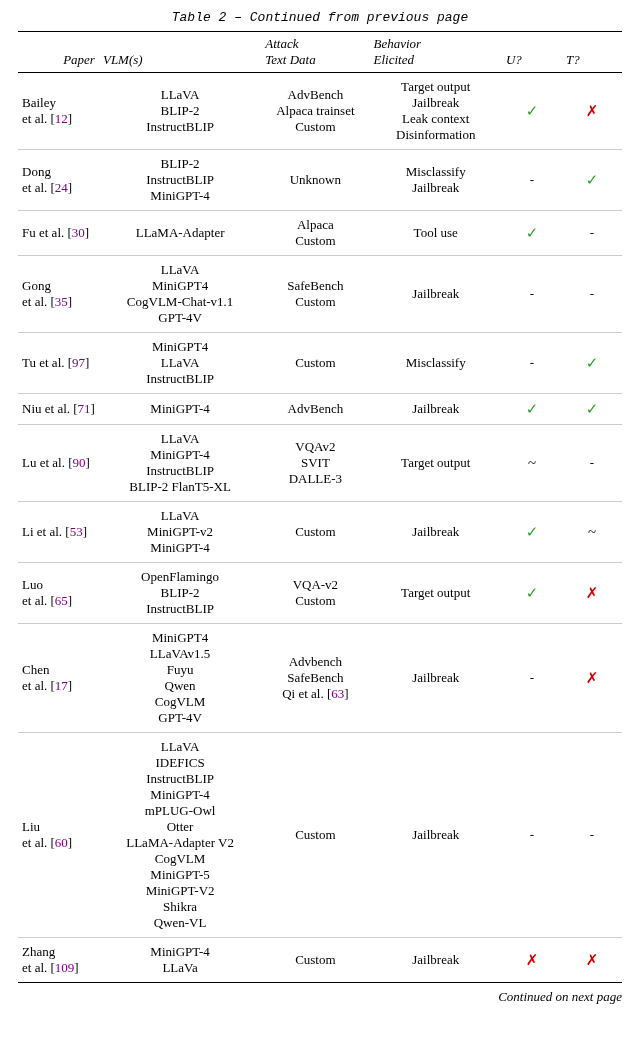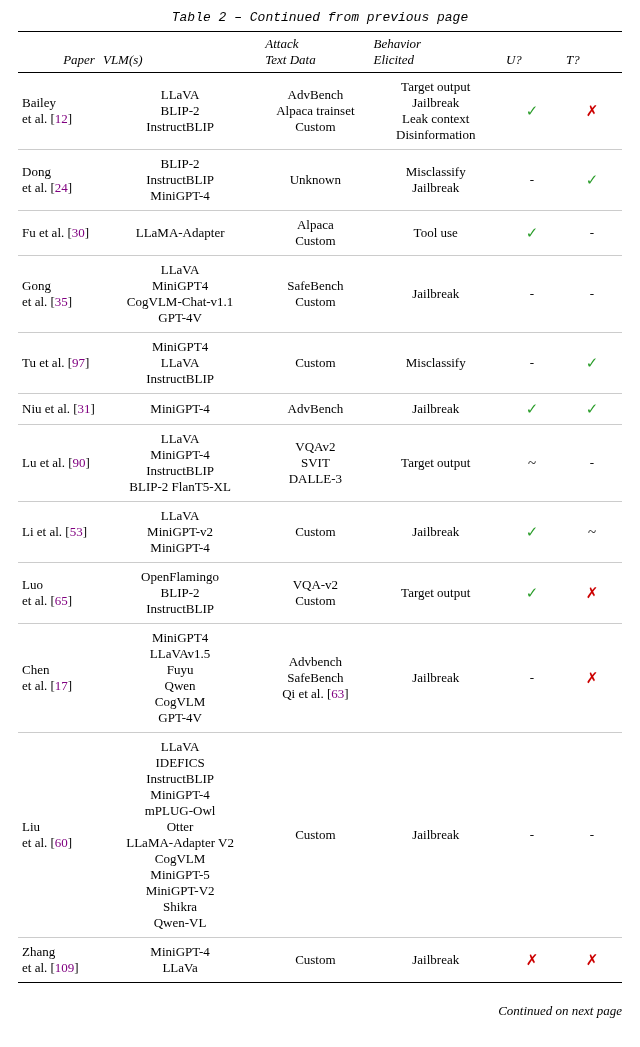--- a/index.html
+++ b/index.html
@@ -52,21 +52,21 @@
       border-bottom: none;
     }
     .check-green { color: #2a9d2a; font-size: 15px; }
     .cross-red { color: #cc0000; font-size: 15px; }
     .tilde { font-size: 15px; }
     .ref { color: #800080; }
     .continued {
       text-align: right;
       font-style: italic;
       font-size: 13px;
-      margin-top: 20px;
+      margin-top: 6px;
     }
     .col-paper { width: 13%; }
     .col-vlm { width: 27%; }
     .col-attack { width: 18%; }
     .col-behavior { width: 22%; }
     .col-u { width: 10%; }
     .col-t { width: 10%; }
   </style>
 </head>
 <body>
@@ -119,21 +119,21 @@
   </tr>
       <tr>
     <td>Tu et al. [<span class="ref">97</span>]</td>
     <td>MiniGPT4<br>LLaVA<br>InstructBLIP</td>
     <td>Custom</td>
     <td>Misclassify</td>
     <td><span>-</span></td>
     <td><span class="check-green">✓</span></td>
   </tr>
       <tr>
-    <td>Niu et al. [<span class="ref">31</span>]</td>
+    <td>Niu et al. [<span class="ref">71</span>]</td>
     <td>MiniGPT-4</td>
     <td>AdvBench</td>
     <td>Jailbreak</td>
     <td><span class="check-green">✓</span></td>
     <td><span class="check-green">✓</span></td>
   </tr>
       <tr>
     <td>Lu et al. [<span class="ref">90</span>]</td>
     <td>LLaVA<br>MiniGPT-4<br>InstructBLIP<br>BLIP-2 FlanT5-XL</td>
     <td>VQAv2<br>SVIT<br>DALLE-3</td>

